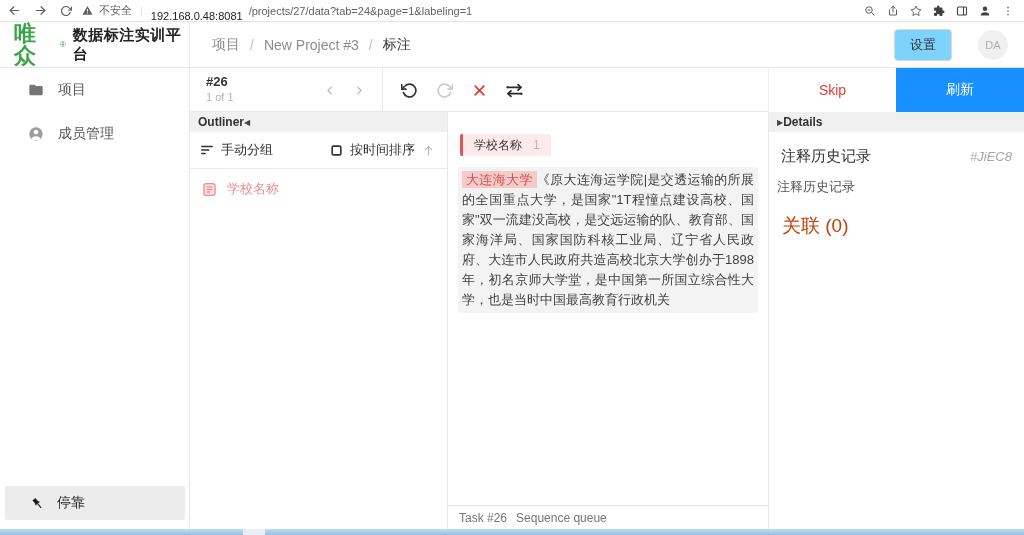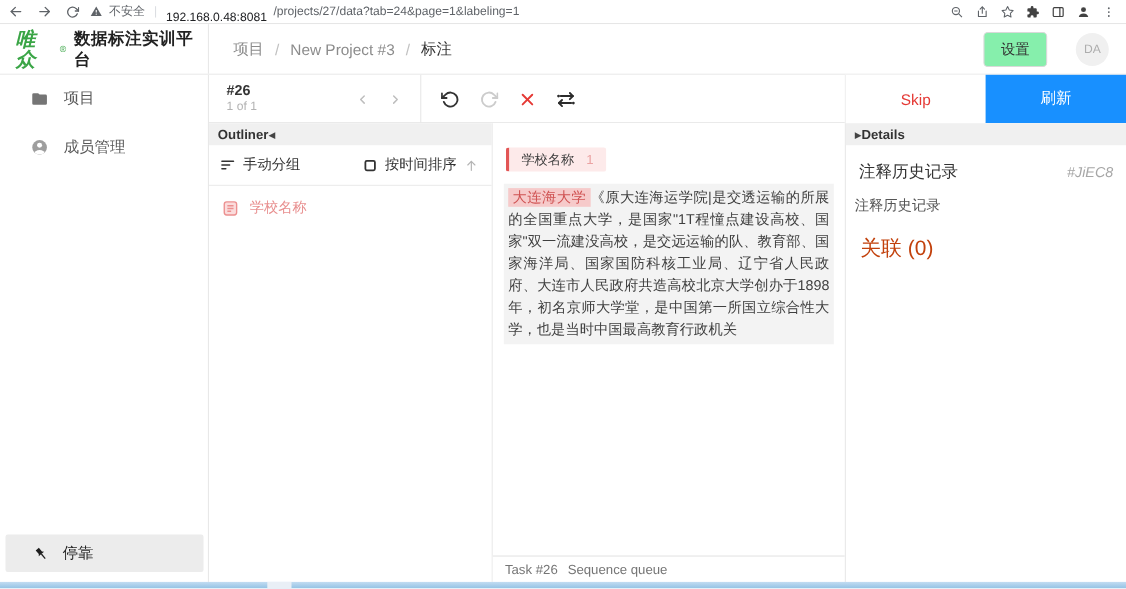--- a/index.html
+++ b/index.html
@@ -14,28 +14,28 @@
   .addr{display:flex;align-items:center;gap:6px;flex:1;min-width:0;}
   .addr .sec-label{color:#5f6368;}
   .addr .sep{color:#dadce0;padding:0 2px;}
   .addr .url-domain{color:#202124;margin-top:11px;}
   .addr .url-path{color:#5f6368;}
   .chrome-right{display:flex;align-items:center;gap:11px;padding-right:10px;color:#5f6368;}
 
   
   .app-header{position:absolute;top:22px;left:0;width:1024px;height:46px;background:#fff;border-bottom:1px solid #e8e8e8;display:flex;align-items:center;}
   .logo-area{width:190px;height:100%;border-right:1px solid #e8e8e8;display:flex;align-items:center;padding-left:14px;flex:none;}
-  .logo-zh{font-size:18px;font-weight:bold;font-style:italic;color:#3aa546;letter-spacing:2px;line-height:1;}
+  .logo-zh{font-size:22px;font-weight:bold;color:#3aa546;letter-spacing:2px;line-height:1;}
   .logo-reg{font-size:8px;color:#3aa546;vertical-align:super;margin-left:1px;}
   .app-title{font-size:15px;font-weight:bold;color:#222;margin-left:7px;letter-spacing:0.5px;}
   .breadcrumb{display:flex;align-items:center;gap:10px;margin-left:22px;font-size:14px;color:#8c8c8c;}
   .breadcrumb .crumb-sep{color:#c0c0c0;}
   .breadcrumb .crumb-current{color:#333;}
   .header-right{margin-left:auto;display:flex;align-items:center;gap:26px;padding-right:16px;}
-  .settings-btn{border:1px solid #d9d9d9;border-radius:4px;background:#86efac;padding:6px 15px;font-size:13px;color:#333;cursor:pointer;font-family:inherit;text-align:right;}
+  .settings-btn{border:1px solid #d9d9d9;border-radius:4px;background:#7dd3fc;padding:6px 15px;font-size:13px;color:#333;cursor:pointer;font-family:inherit;text-align:right;}
   .avatar{width:30px;height:30px;border-radius:50%;background:#f0f0f0;color:#adadad;font-size:11px;display:flex;align-items:center;justify-content:center;cursor:pointer;}
 
   
   .sidebar{position:absolute;top:68px;left:0;width:190px;height:461px;background:#fff;border-right:1px solid #e8e8e8;}
   .side-item{display:flex;align-items:center;gap:14px;padding:13px 0 13px 28px;font-size:14px;color:#595959;cursor:pointer;}
   .dock-btn{position:absolute;left:5px;right:4px;bottom:9px;height:34px;background:#ececec;border-radius:2px;display:flex;align-items:center;gap:12px;padding-left:25px;font-size:14px;color:#222;cursor:pointer;}
 
   
   .toolbar{position:absolute;top:68px;left:190px;width:834px;height:44px;background:#fff;border-bottom:1px solid #e8e8e8;}
   .toolbar-left{position:absolute;left:0;top:0;width:193px;height:44px;border-right:1px solid #e8e8e8;}

